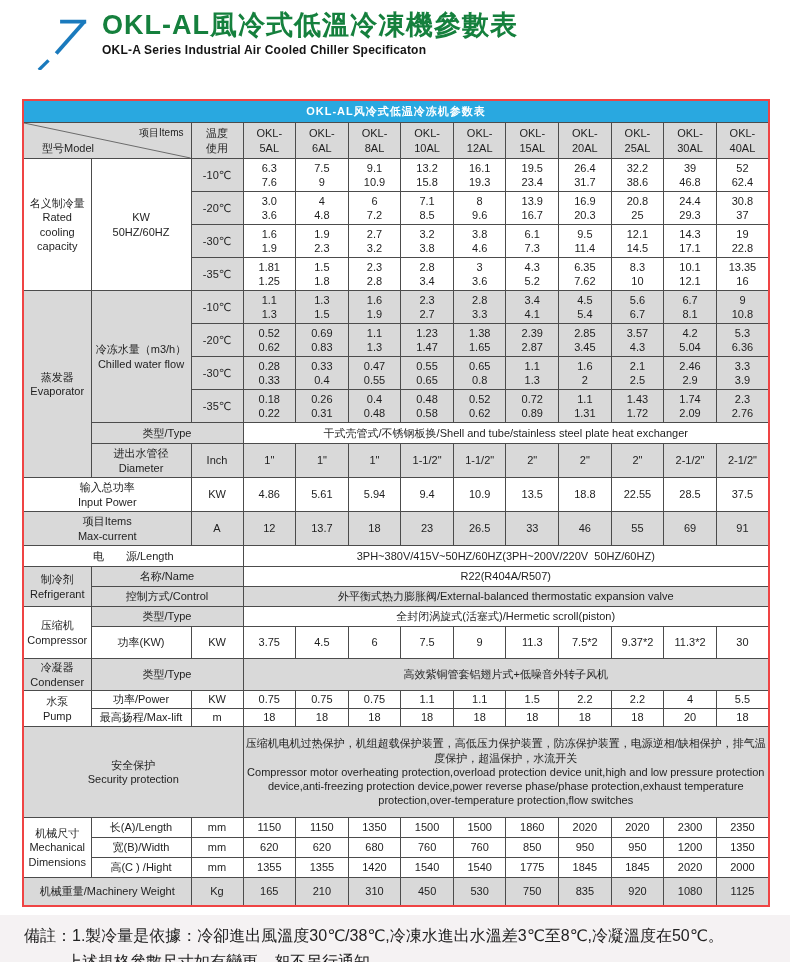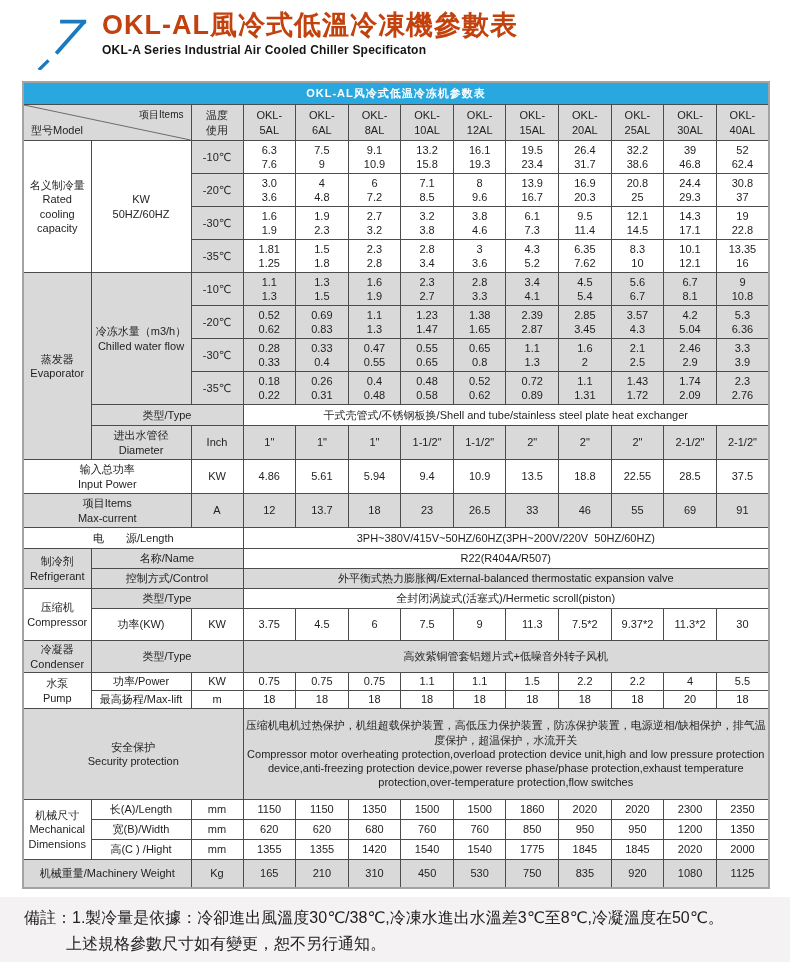--- a/index.html
+++ b/index.html
@@ -9,28 +9,28 @@
     font-family:"Liberation Sans","DejaVu Sans",sans-serif;
     color:#1e1e1e;
     -webkit-font-smoothing:antialiased;
   }
   .page{position:relative;width:790px;height:962px;overflow:hidden;}
 
   
   .doc-header{display:flex;align-items:flex-start;padding:10px 0 0 34px;height:70px;}
   .logo{width:58px;height:58px;flex:0 0 58px;margin-top:2px;}
   .titles{margin-left:10px;}
-  .title-zh{font-size:27px;font-weight:600;letter-spacing:1px;color:#c2410c;line-height:1.15;}
+  .title-zh{font-size:27px;font-weight:600;letter-spacing:1px;color:#15803d;line-height:1.15;}
   .title-en{font-size:12px;font-weight:600;color:#141414;margin-top:2px;letter-spacing:.2px;}
 
   
   table.spec{
-    width:746px;margin:1px 0 0 22px;
+    width:746px;margin:19px 0 0 22px;
     border-collapse:collapse;table-layout:fixed;
-    border:2px solid #a3a3a3;
+    border:2px solid #ef4444;
   }
   table.spec td{
     border:1px solid #4c4c4c;
     padding:0 2px;
     text-align:center;vertical-align:middle;
     font-size:11px;line-height:1.3;
     overflow:hidden;
   }
   td.banner{
     background:#29a8e0;color:#ffffff;
@@ -49,21 +49,21 @@
   tr.h33 > td{height:33px;}
   tr.h19 > td{height:19px;}
   tr.h31 > td{height:31px;}
   tr.h17 > td{height:17px;}
   tr.h90 > td{height:90px;}
   tr.h27 > td{height:27px;}
 
   
   td.corner{position:relative;padding:0;}
   td.corner svg{position:absolute;inset:0;width:100%;height:100%;}
-  .corner-model{position:absolute;left:7px;bottom:3px;font-size:11px;}
+  .corner-model{position:absolute;left:18px;bottom:3px;font-size:11px;}
   .corner-items{position:absolute;right:7px;top:3px;font-size:10px;}
 
   td.security-cell{
     text-align:left;padding:3px 8px;
     font-size:10.6px;line-height:1.5;
     white-space:pre-line;
   }
   td.wide-val{font-size:11px;}
 
   

